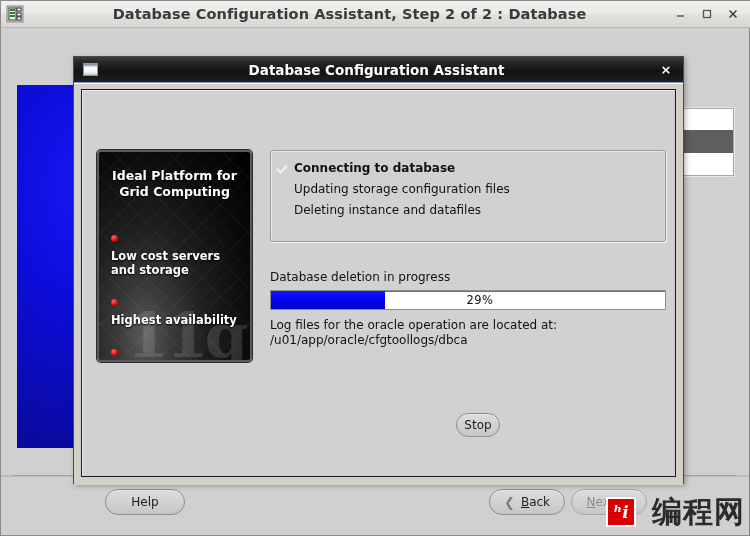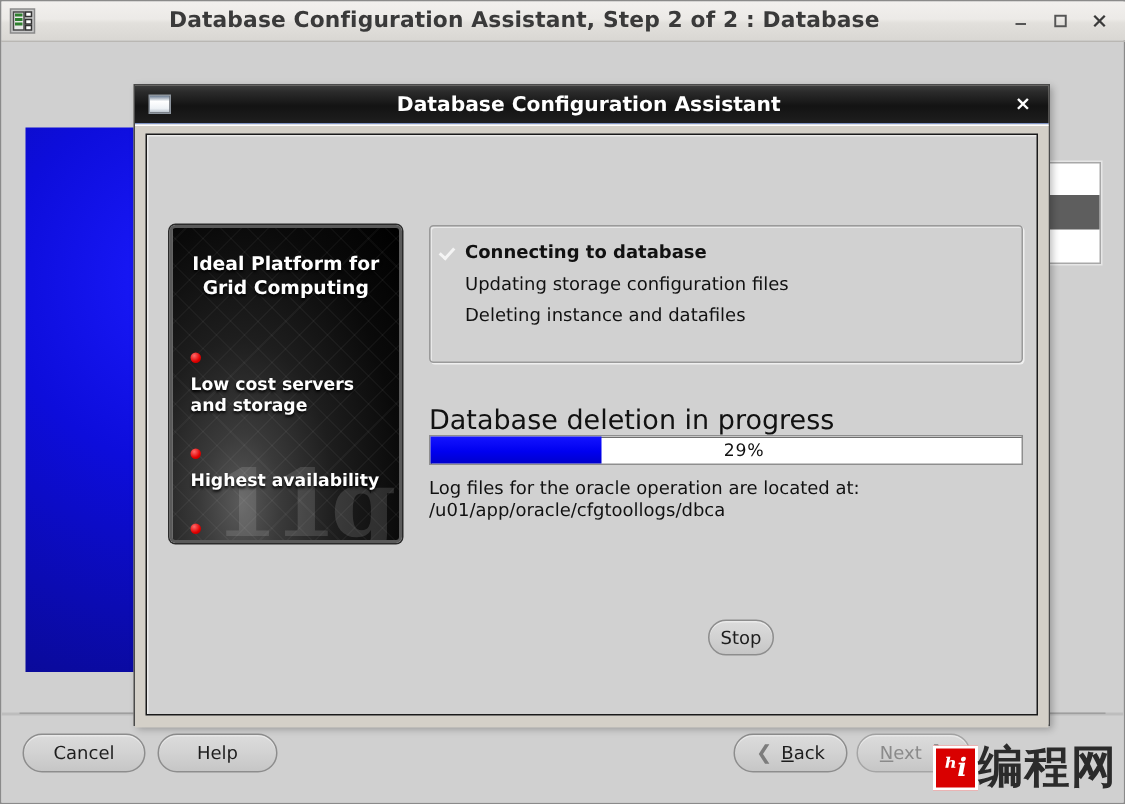--- a/index.html
+++ b/index.html
@@ -170,21 +170,20 @@
   }
 
   
   #modal {
     position: absolute;
     left: 72px; top: 55px;
     width: 611px; height: 428px;
     background: #d4d0c8;
     border: 1px solid #4a4a4a;
     box-shadow: 2px 2px 5px rgba(0,0,0,.28);
-    margin-left: 16px;
   }
   #modal-titlebar {
     position: absolute;
     left: 0; top: 0;
     width: 100%; height: 26px;
     background: linear-gradient(to bottom, #3c3c3c 0%, #2a2a2a 18%, #131313 55%, #1e1e1e 100%);
     display: flex;
     align-items: center;
     border-bottom: 1px solid #7f94c4;
   }
@@ -325,21 +324,21 @@
     width: 4px; height: 8px;
     border: solid #f4f4f4;
     border-width: 0 2px 2px 0;
     transform: rotate(42deg);
   }
 
   
   #progress-label {
     position: absolute;
     left: 188px; top: 180px;
-    font-size: 18px;
+    font-size: 12px;
     color: #111;
   }
   #progress-track {
     position: absolute;
     left: 188px; top: 200px;
     width: 396px; height: 20px;
     background: #ffffff;
     border: 1px solid #8e8e8e;
     box-shadow: inset 1px 1px 0 #6f6f6f;
   }
@@ -438,21 +437,20 @@
           <div class="band"></div>
           <div class="bottom"></div>
       </div>
     </div>
 
     <div id="bg-listbox">
       <div class="sel-row"></div>
     </div>
 
     <div id="outer-buttonbar">
-      <button class="btn" id="btn-cancel">Cancel</button>
       <button class="btn" id="btn-help">Help</button>
 
       <button class="btn" id="btn-back">
         <span class="chev">❮</span>
         <span><u>B</u>ack</span>
       </button>
 
       <button class="btn disabled" id="btn-next">
         <span><u>N</u>ext</span>
         <span class="chev">❯</span>
@@ -522,18 +520,18 @@
         <div id="log-note">
           <div>Log files for the oracle operation are located at:</div>
           <div>/u01/app/oracle/cfgtoollogs/dbca</div>
         </div>
 
         <button class="btn" id="btn-stop">Stop</button>
       </div>
     </div>
   </div>
 
-  <div id="watermark" style="position:absolute; right:4px; bottom:8px; display:flex; align-items:center; gap:0;">
+  <div id="watermark" style="position:absolute; right:4px; bottom:8px; display:flex; align-items:center; gap:16px;">
     <span style="display:inline-flex;align-items:center;justify-content:center;width:30px;height:30px;background:#d90000;border:2px solid #ffffff;color:#ffffff;font-size:17px;font-weight:bold;font-style:italic;font-family:'DejaVu Serif','Liberation Serif',serif;">ʰⅰ</span>
     <span style="font-size:30px;font-weight:bold;color:#2b2b2b;letter-spacing:1px;line-height:1;">编程网</span>
   </div>
 
 </div>
 
 </body></html>

